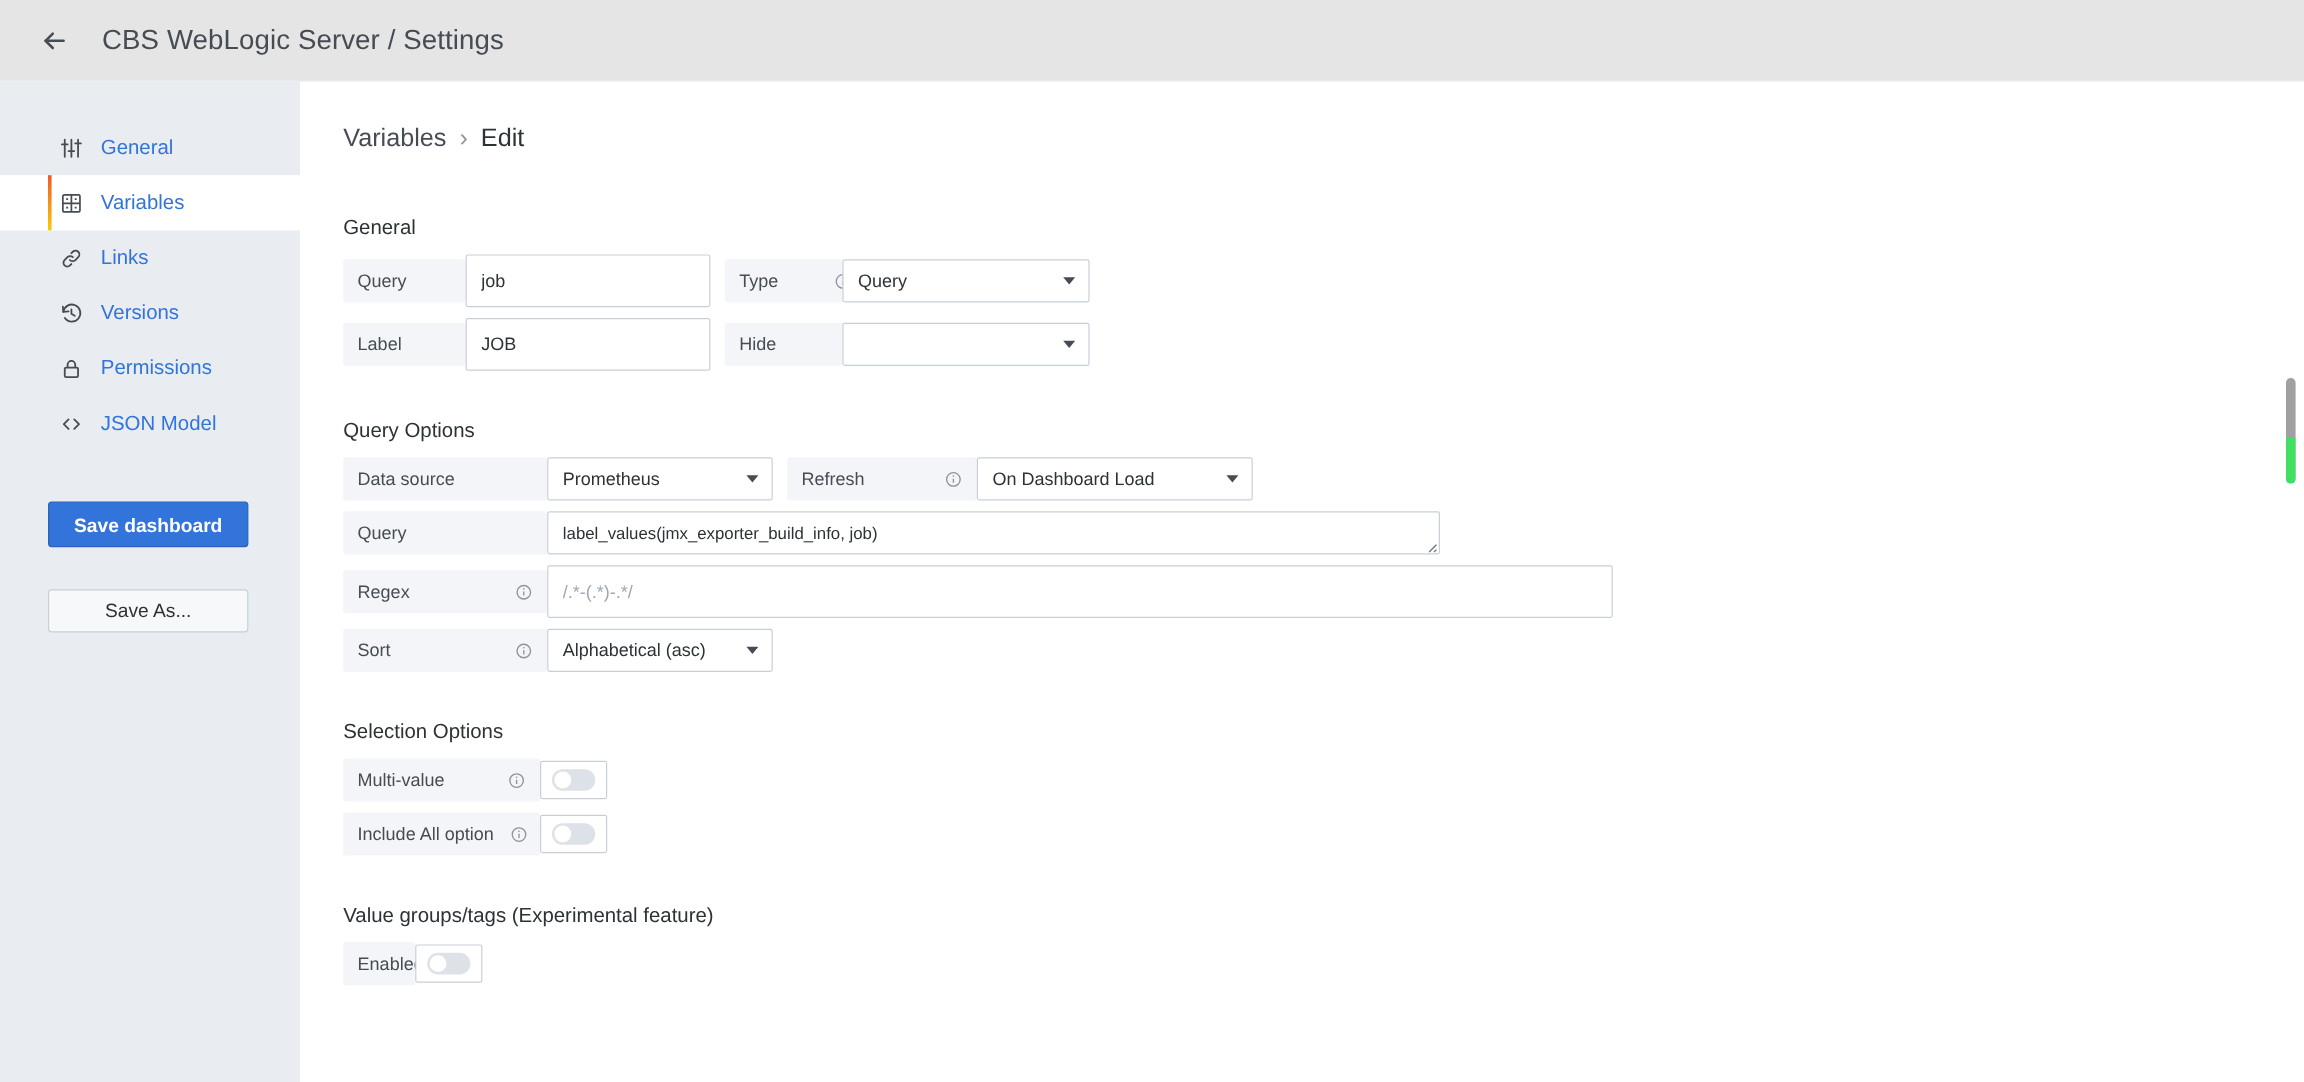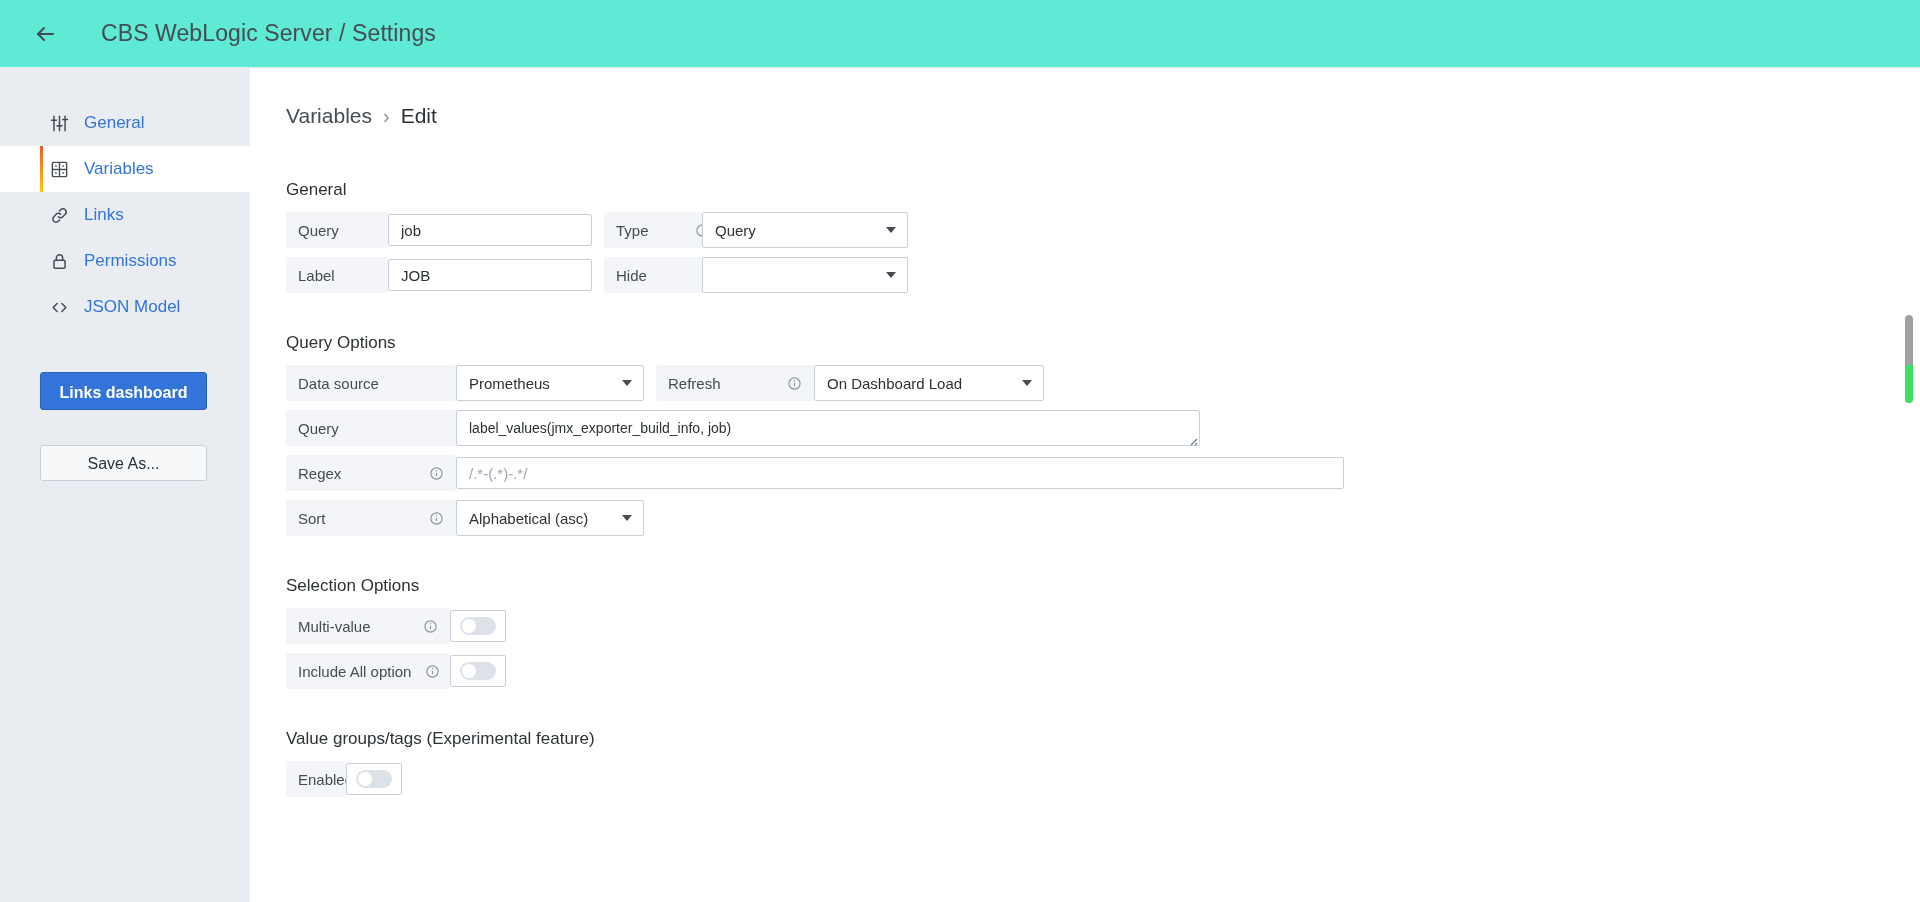--- a/index.html
+++ b/index.html
@@ -9,24 +9,23 @@
     background: #ffffff;
     font-family: "Liberation Sans", sans-serif;
     overflow: hidden;
   }
 
   
   .topbar {
     height: 68px;
     display: flex;
     align-items: center;
-    background: #5eead4;
+    background: #e5e5e5;
     border-bottom: 1px solid #e9edf2;
     padding-left: 24px;
-    gap: 16px;
   }
   .back-btn {
     width: 42px; height: 42px;
     display: flex; align-items: center; justify-content: center;
     cursor: pointer;
     background: none; border: none;
   }
   .back-btn svg { display: block; }
   .topbar-title {
     font-size: 23px;
@@ -160,21 +159,21 @@
 
   .w-name-label  { width: 102px; }
   .w-type-label  { width: 98px; gap: 32px; }
   .w-ds-label    { width: 170px; }
   .w-refresh-label { width: 158px; }
   .w-query-label { width: 170px; }
   .w-sel-label   { width: 164px; }
   .w-enabled-label { width: 60px; }
 
   .finput {
-    height: 32px;
+    height: 44px;
     border: 1px solid #c7d0d9;
     border-radius: 2px;
     background: #ffffff;
     color: #2c3235;
     font-size: 15px;
     padding: 0 12px;
     font-family: "Liberation Sans", sans-serif;
     outline: none;
   }
   .finput::placeholder { color: #9fa7b3; }
@@ -336,20 +335,30 @@
     <div class="nav-item">
       <span class="nav-icon">
         <svg width="19" height="19" viewBox="0 0 24 24" fill="none" stroke="#464c54" stroke-width="1.9" stroke-linecap="round">
           <path d="M10.5 13.5a4 4 0 0 0 5.7 0l3-3a4 4 0 0 0-5.7-5.7l-1.5 1.5"></path>
           <path d="M13.5 10.5a4 4 0 0 0-5.7 0l-3 3a4 4 0 0 0 5.7 5.7l1.5-1.5"></path>
         </svg>
       </span>
       <span>Links</span>
     </div>
 
+    <div class="nav-item">
+      <span class="nav-icon">
+        <svg width="19" height="19" viewBox="0 0 24 24" fill="none" stroke="#464c54" stroke-width="1.9" stroke-linecap="round" stroke-linejoin="round">
+          <path d="M3.5 10a9 9 0 1 1 1.6 6.5"></path>
+          <polyline points="3,4.5 3.5,10 9,9.5"></polyline>
+          <polyline points="12,7.5 12,12 15.5,14"></polyline>
+        </svg>
+      </span>
+      <span>Versions</span>
+    </div>
 
     <div class="nav-item">
       <span class="nav-icon">
         <svg width="19" height="19" viewBox="0 0 24 24" fill="none" stroke="#464c54" stroke-width="1.9" stroke-linejoin="round">
           <rect x="5" y="10.5" width="14" height="10" rx="1.5"></rect>
           <path d="M8 10.5V7.5a4 4 0 0 1 8 0v3"></path>
         </svg>
       </span>
       <span>Permissions</span>
     </div>
@@ -360,21 +369,21 @@
           <polyline points="9,7 4,12 9,17"></polyline>
           <polyline points="15,7 20,12 15,17"></polyline>
         </svg>
       </span>
       <span>JSON Model</span>
     </div>
 
     <div class="nav-gap"></div>
 
     <div class="btn-wrap">
-      <button class="btn btn-primary">Links dashboard</button>
+      <button class="btn btn-primary">Save dashboard</button>
       <button class="btn btn-secondary">Save As...</button>
     </div>
   </div>
 
   <div class="content">
 
     <div class="page-title">
       <span>Variables</span>
       <span class="crumb-sep">›</span>
       <span class="crumb-current">Edit</span>

